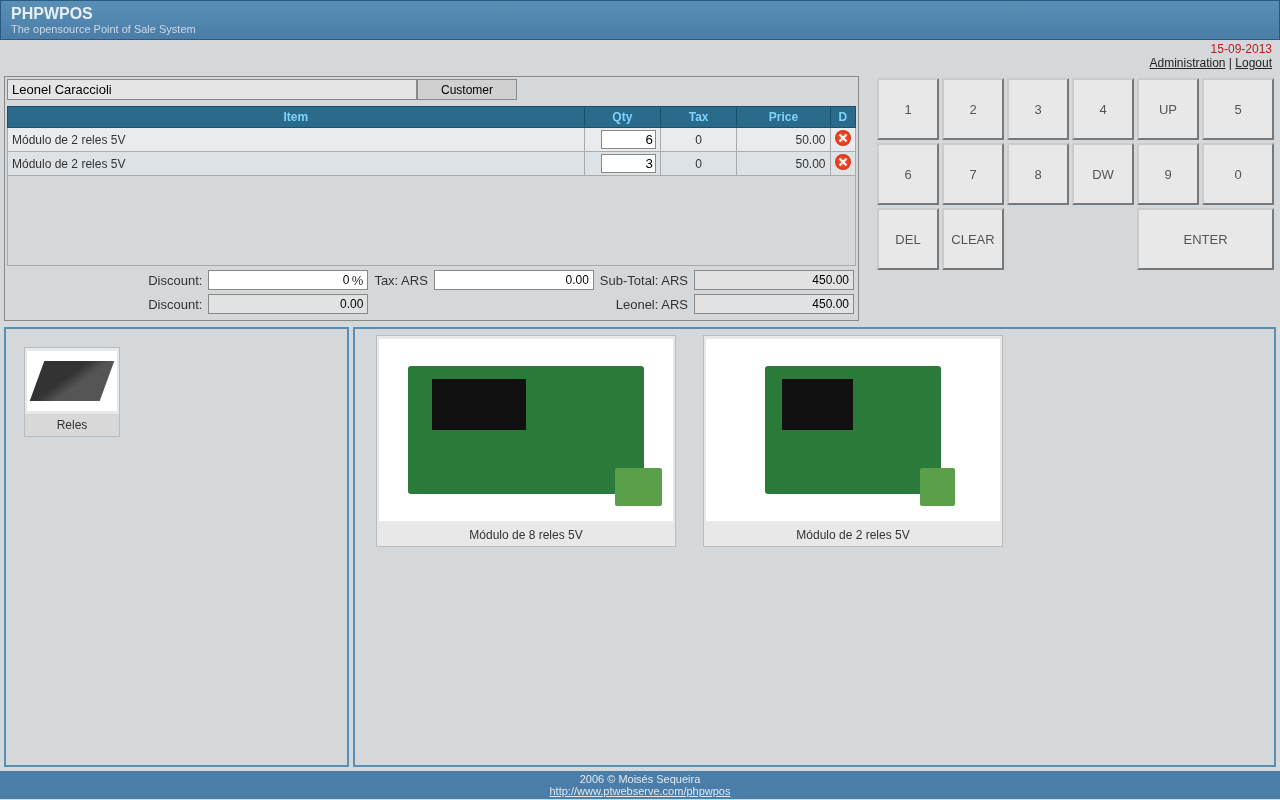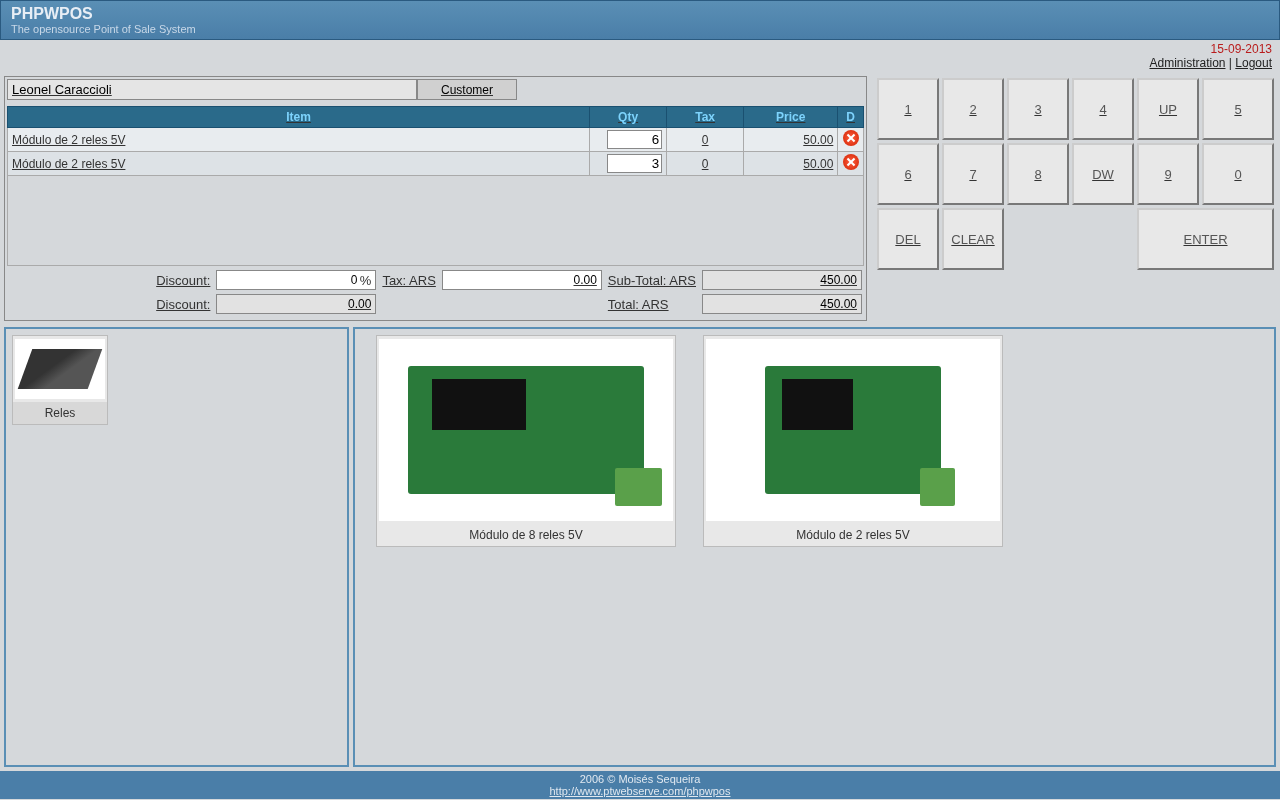--- a/index.html
+++ b/index.html
@@ -5,49 +5,49 @@
 * { box-sizing: border-box; margin: 0; padding: 0; }
 body { font-family: Arial, sans-serif; font-size: 12px; background: #d5d8db; color: #333; }
 .header { background: linear-gradient(#5a8fb5, #4a7ea8); color: #fff; padding: 4px 10px; border: 1px solid #2a5a80; }
 .header h1 { font-size: 16px; font-weight: bold; color: #e8eef5; }
 .header .sub { font-size: 11px; color: #c8d8e8; }
 .topbar { text-align: right; padding: 2px 8px; background: #d5d8db; font-size: 12px; }
 .topbar .date { font-size: 12px; color: #b91c1c; }
 .topbar .links a { color: #222; text-decoration: underline; }
 .topbar .sep { color: #222; }
 .main-wrap { padding: 4px; }
-.order-area { display: flex; gap: 8px; text-decoration: underline; }
+.order-area { display: flex; gap: 16px; }
 .left-col { flex: 1; border: 1px solid #888; background: #d5d8db; padding: 2px; }
 .cust-row { display: flex; gap: 0; margin-bottom: 6px; }
 .cust-input { flex: 0 0 410px; border: 1px solid #888; padding: 2px 4px; background: #e5e5e5; font-size: 13px; }
 .cust-btn { width: 100px; border: 1px solid #888; background: #d0d0d0; font-size: 12px; padding: 2px; cursor: pointer; }
 .item-table { width: 100%; border-collapse: collapse; font-size: 12px; }
 .item-table thead tr { background: #2a6a8a; color: #7dd3fc; padding-left: 8px; }
 .item-table th { padding: 3px 6px; text-align: center; border: 1px solid #1a5070; font-weight: bold; }
 .item-table th.l { text-align: center; }
 .item-table td { padding: 2px 4px; border: 1px solid #aaa; background: #e8ecef; }
 .item-table tbody tr:nth-child(2) td { background: #dde2e6; }
 .item-table input.qty { width: 55px; text-align: right; border: 1px solid #888; padding: 1px 2px; }
 .item-table td.r { text-align: right; }
 .item-table td.c { text-align: center; }
 .del-icon { display: inline-block; width: 16px; height: 16px; border-radius: 50%; background: radial-gradient(#ff6040, #d02000); position: relative; cursor: pointer; }
 .del-icon::before, .del-icon::after { content: ''; position: absolute; width: 10px; height: 2px; background: #fff; top: 7px; left: 3px; }
 .del-icon::before { transform: rotate(45deg); }
 .del-icon::after { transform: rotate(-45deg); }
 .empty-rows { height: 90px; background: #d5d8db; border: 1px solid #aaa; border-top: none; }
 .totals { display: grid; grid-template-columns: auto 160px auto 160px auto 160px; gap: 4px 6px; justify-content: end; padding: 4px 2px; align-items: center; font-size: 13px; }
-.totals label { }
+.totals label { text-align: right; }
 .totals input { width: 160px; text-align: right; border: 1px solid #888; padding: 2px 4px; background: #fff; font-size: 12px; }
 .totals input.ro { background: #e2e2e2; }
 .keypad { display: grid; grid-template-columns: repeat(5, 62px) 72px; grid-template-rows: repeat(3, 62px); gap: 3px; padding: 2px; }
 .keypad button { border: 2px outset #ccc; background: #e8e8e8; font-size: 13px; cursor: pointer; color: #555; }
 .keypad .save { grid-row: 1 / 3; grid-column: 6; font-size: 11px; line-height: 1.3; }
 .keypad .enter { grid-column: 5 / 7; }
 .lower { display: flex; gap: 4px; margin-top: 6px; }
-.cat-panel { width: 345px; height: 440px; border: 2px solid #5a8fb5; background: #d5d8db; padding: 6px; }
+.cat-panel { width: 345px; height: 440px; border: 2px solid #5a8fb5; background: #d5d8db; padding: 18px; }
 .prod-panel { flex: 1; height: 440px; border: 2px solid #5a8fb5; background: #d5d8db; padding: 6px; display: flex; gap: 12px; align-items: flex-start; }
 .cat-tile { width: 96px; border: 1px solid #bbb; background: #e8e8e8; text-align: center; cursor: pointer; }
 .cat-tile .thumb { width: 90px; height: 60px; margin: 3px auto; background: #fff; display: flex; align-items: center; justify-content: center; }
 .cat-tile .lbl { padding: 4px; font-size: 12px; background: #d8d8d8; }
 .prod-tile { width: 300px; border: 1px solid #bbb; background: #e8e8e8; text-align: center; cursor: pointer; margin-left: 15px; }
 .prod-tile .thumb { width: 294px; height: 182px; margin: 3px auto; background: #fff; display: flex; align-items: center; justify-content: center; }
 .prod-tile .lbl { padding: 4px; font-size: 12px; }
 .footer { background: #4a7ea8; color: #e0e8f0; text-align: center; font-size: 11px; padding: 2px; }
 .footer a { color: #e0e8f0; }
 
@@ -115,21 +115,21 @@
           <span style="position:absolute;right:5px;top:3px">%</span>
         </div>
         <label>Tax: ARS</label>
         <input value="0.00" style="">
         <label>Sub-Total: ARS</label>
         <input class="ro" readonly="" value="450.00" style="">
         <label>Discount:</label>
         <input class="ro" readonly="" value="0.00" style="">
         <span></span>
           <span></span>
-        <label>Total: ARS</label>
+        <label>Leonel: ARS</label>
         <input class="ro" readonly="" value="450.00" style="">
       </div>
     </div>
 
     <div class="keypad">
       <button>1</button>
       <button>2</button>
       <button>3</button>
       <button>4</button>
       <button>UP</button>

